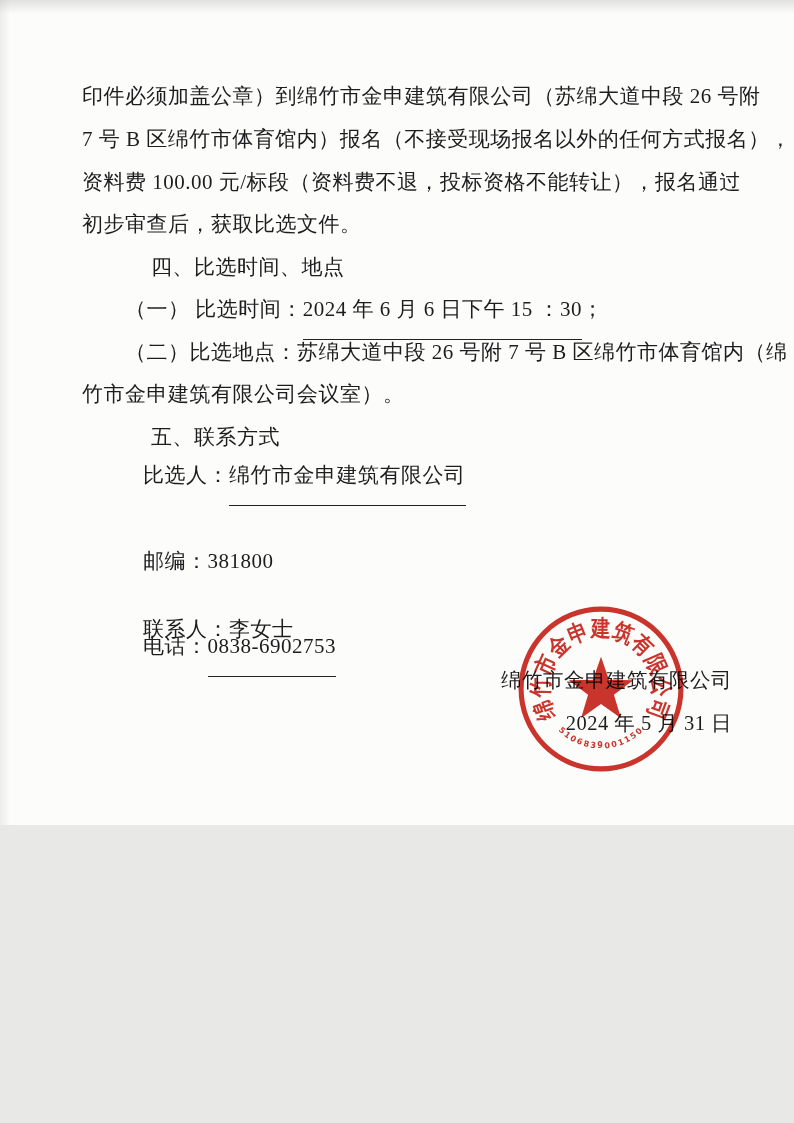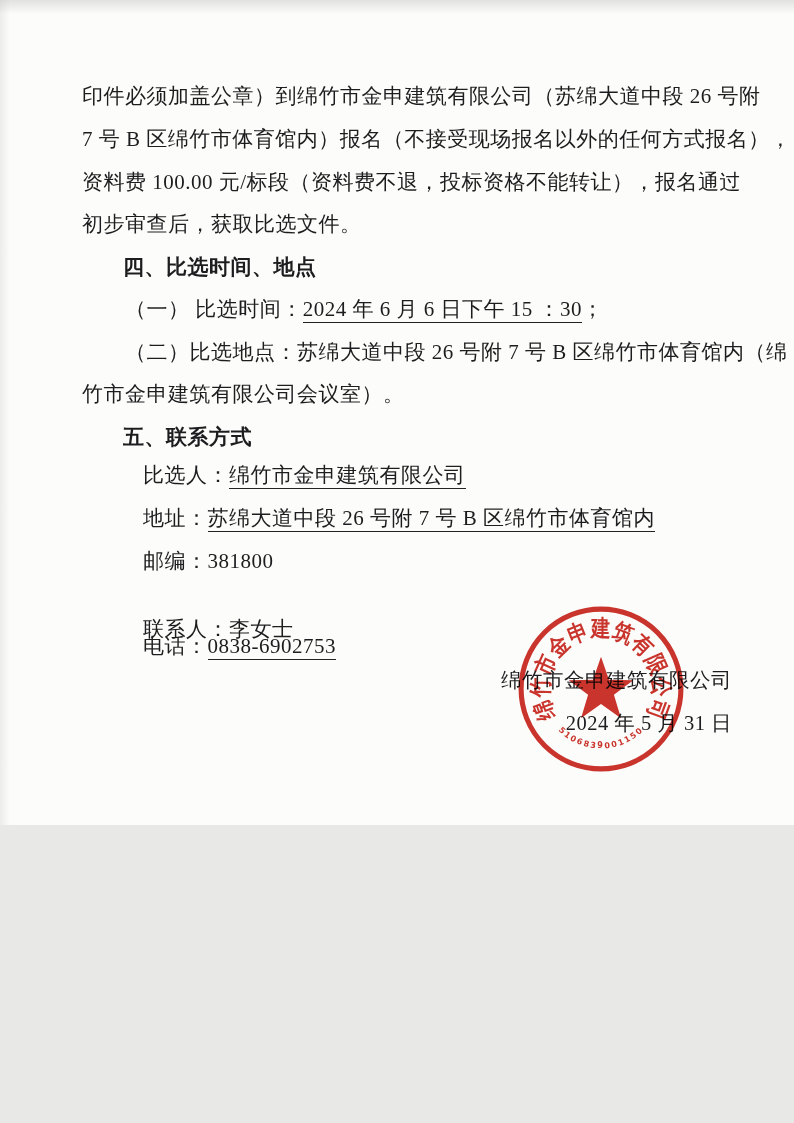--- a/index.html
+++ b/index.html
@@ -25,24 +25,24 @@
     background:linear-gradient(90deg,rgba(190,190,186,0.25),rgba(190,190,186,0.0));
     pointer-events:none;
   }
   .line{
     position:absolute;
     font-size:21px;
     letter-spacing:0.5px;
     white-space:nowrap;
     line-height:28px;
   }
-  .bold{font-weight:bold;}
+  .bold{font-weight:normal;margin-left:28px;}
   .u{
     border-bottom:1.6px solid #222;
-    padding-bottom:1px;
+    padding-bottom:18px;
   }
   .sig{
     position:absolute;
     right:62px;
     font-size:20.5px;
     letter-spacing:0.5px;
     white-space:nowrap;
     text-align:right;
   }
   .seal{
@@ -80,23 +80,20 @@
 
   <div class="line" style="left:125px;top:338px">（二）比选地点：苏绵大道中段 26 号附 7 号 B 区绵竹市体育馆内（绵</div>
   <div class="line" style="left:82px;top:380px">竹市金申建筑有限公司会议室）。</div>
 
   <div class="line bold" style="left:123px;top:423px">五、联系方式</div>
 
   <div class="line" style="left:143px;top:461px">
     <span>比选人：</span><span class="u">绵竹市金申建筑有限公司</span>
   </div>
 
-  <div class="line" style="left:143px;top:504px">
-    <span>地址：</span><span class="u">苏绵大道中段 26 号附 7 号 B 区绵竹市体育馆内</span>
-  </div>
 
   <div class="line" style="left:143px;top:547px">
     <span>邮编：</span><span>381800</span>
   </div>
 
   <div class="line" style="left:143px;top:615px">
     <span>联系人：</span><span>李女士</span>
   </div>
 
   <div class="line" style="left:143px;top:632px">

